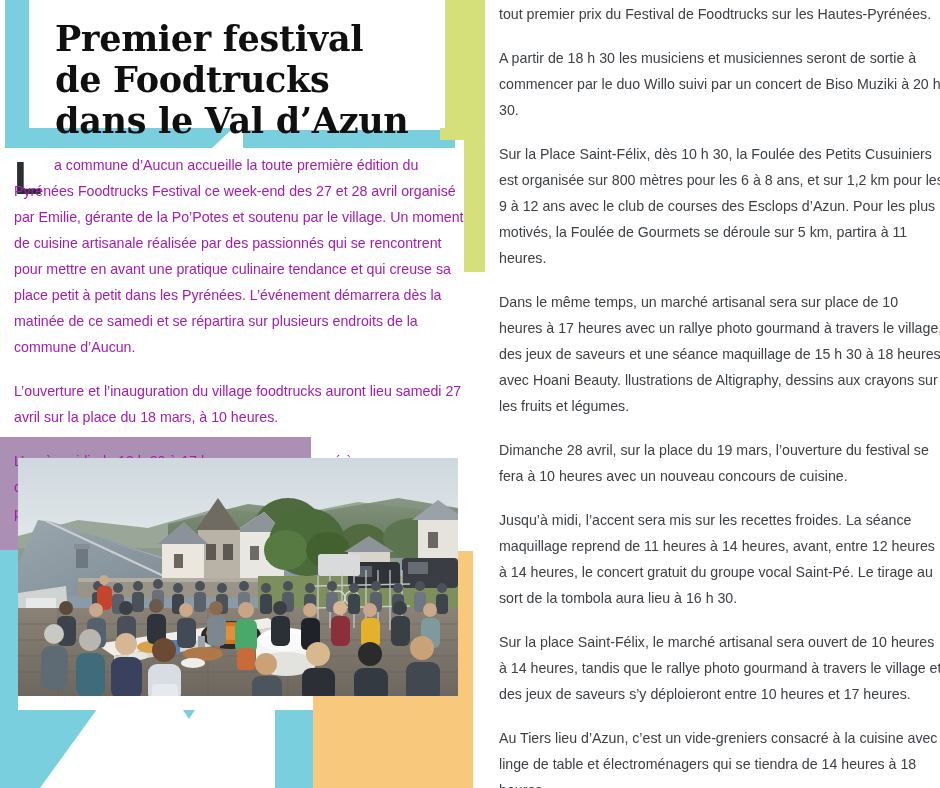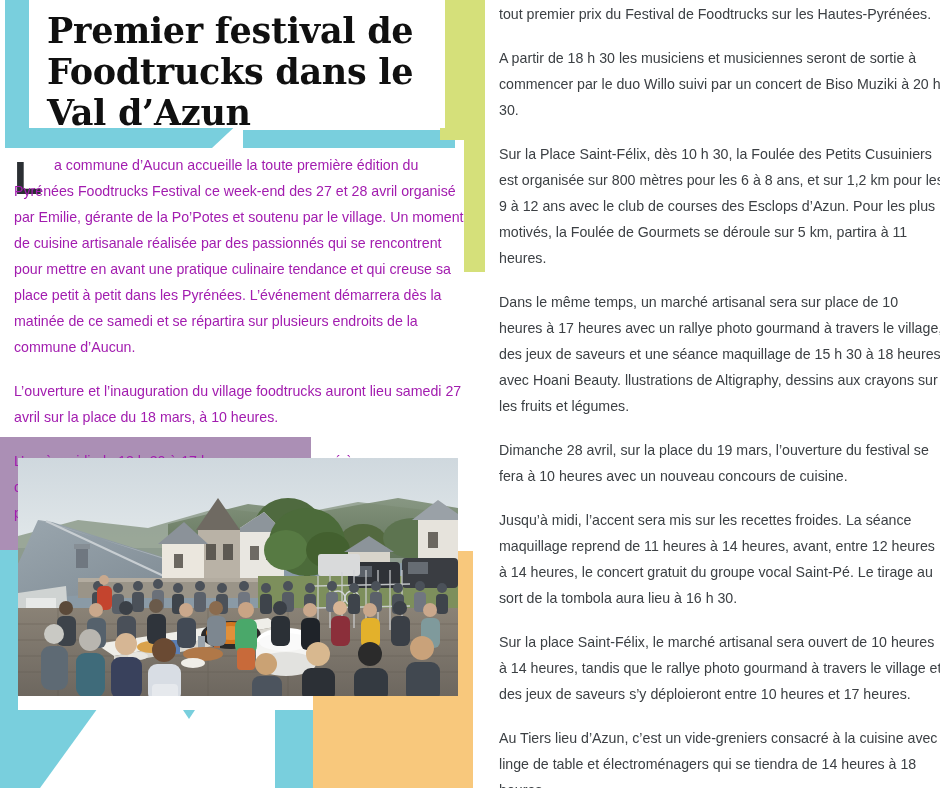--- a/index.html
+++ b/index.html
@@ -126,21 +126,21 @@
     background: #ffffff;
     box-sizing: border-box;
     padding: 6px 14px 0 14px;
   }
   .headline {
     font-family: "DejaVu Serif", "Liberation Serif", serif;
     font-weight: bold;
     font-size: 35px;
     line-height: 41px;
     color: #101010;
-    margin: 4px;
+    margin: 12px;
     letter-spacing: -0.3px;
   }
 
   
   .left-col {
     position: absolute;
     left: 14px; top: 152px;
     width: 450px;
   }
   .left-col p {

